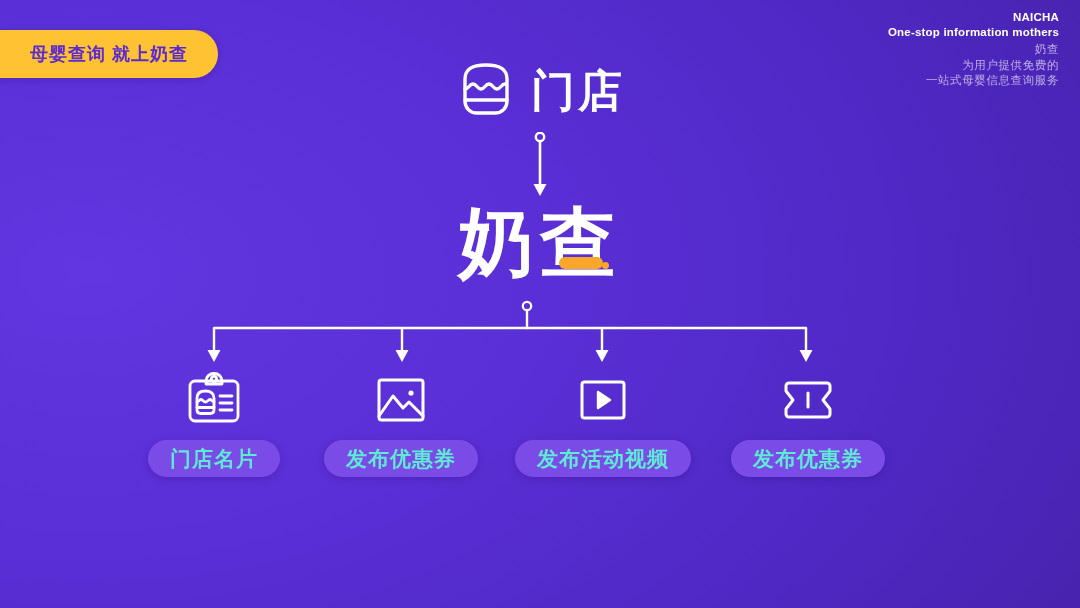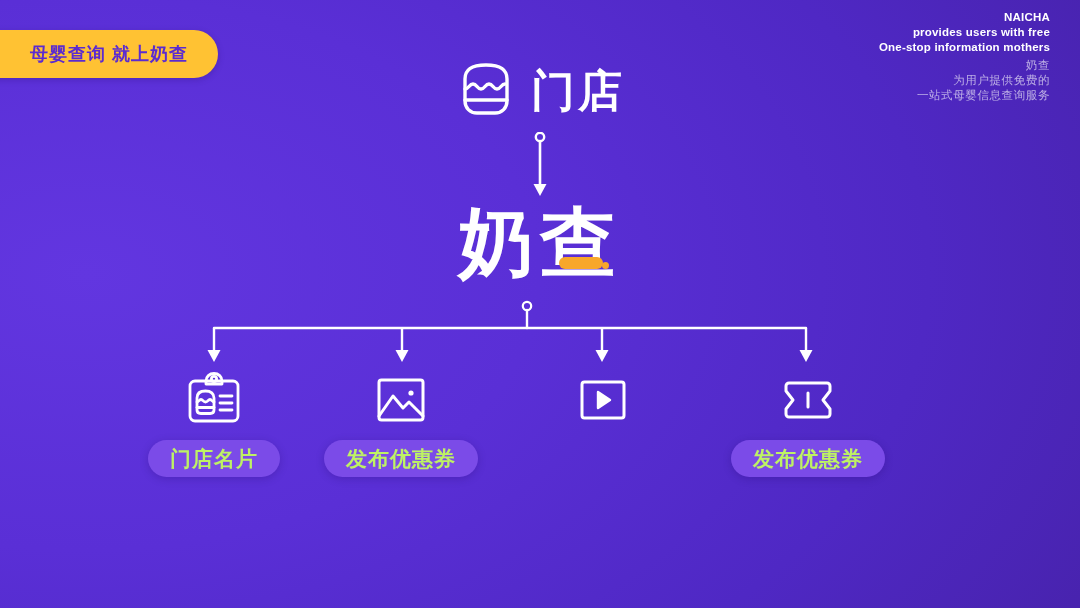--- a/index.html
+++ b/index.html
@@ -33,21 +33,21 @@
     color:#5B2BD0;
     font-size:18px;
     font-weight:bold;
     letter-spacing:1px;
     white-space:nowrap;
   }
 
   
   #corner {
     position:absolute;
-    right:30px; top:10px;
+    right:21px; top:10px;
     text-align:right;
     line-height:1.32;
     margin-left:21px;
   }
   #corner .en {
     color:#FFFFFF;
     font-size:11.5px;
     font-weight:bold;
     letter-spacing:.2px;
     white-space:nowrap;
@@ -139,40 +139,39 @@
     height:56px;
     display:flex; align-items:center; justify-content:center;
   }
   .item .pill {
     margin-top:12px;
     height:37px;
     padding:0 22px;
     display:flex; align-items:center; justify-content:flex-end;
     background:#7B4BE8;
     border-radius:19px;
-    color:#bef264;
+    color:#5eead4;
     font-size:21px;
     font-weight:bold;
     letter-spacing:1px;
     white-space:nowrap;
     box-shadow:0 2px 8px rgba(30,5,90,.22);
   }
 </style>
 </head>
 <body>
 
 <div id="stage">
 
   <div id="badge">
     <span class="txt">母婴查询  就上奶查</span>
   </div>
 
   <div id="corner">
     <div class="en">NAICHA</div>
-    <div class="en">provides users with free</div>
     <div class="en">One-stop information mothers</div>
     <div class="cn first">奶查</div>
     <div class="cn">为用户提供免费的</div>
     <div class="cn">一站式母婴信息查询服务</div>
   </div>
 
   <div id="store-node">
     <span>
       <svg width="62" height="62" viewBox="0 0 62 62" fill="none" stroke="#ffffff" stroke-width="3.4" stroke-linecap="round" stroke-linejoin="round">
         <path d="M10 21 C10 12 16 7 31 7 C46 7 52 12 52 21 L52 43 C52 50 47 55 40 55 L22 55 C15 55 10 50 10 43 Z"></path>
@@ -245,20 +244,23 @@
       </div>
     </div>
 
     <div class="item" style="left:519px;width:168px;">
       <div class="icon-wrap">
         <svg width="52" height="48" viewBox="0 0 52 48" fill="none" stroke="#ffffff" stroke-width="3" stroke-linecap="round" stroke-linejoin="round">
           <rect x="5" y="6" width="42" height="36" rx="2.5"></rect>
           <path d="M21 16 L33 24 L21 32 Z" fill="#ffffff" stroke="#ffffff" stroke-width="2.4"></path>
         </svg>
       </div>
+      <div class="pill">
+        <span>发布活动视频</span>
+      </div>
     </div>
 
     <div class="item" style="left:734px;width:148px;">
       <div class="icon-wrap">
         <svg width="54" height="44" viewBox="0 0 54 44" fill="none" stroke="#ffffff" stroke-width="3" stroke-linecap="round" stroke-linejoin="round">
           <path d="M5 8 C5 6.3 6.3 5 8 5 L46 5 C47.7 5 49 6.3 49 8 L49 13 L42 22 L49 31 L49 36 C49 37.7 47.7 39 46 39 L8 39 C6.3 39 5 37.7 5 36 L5 31 L12 22 L5 13 Z"></path>
           <path d="M27 15 L27 29"></path>
         </svg>
       </div>
       <div class="pill">

